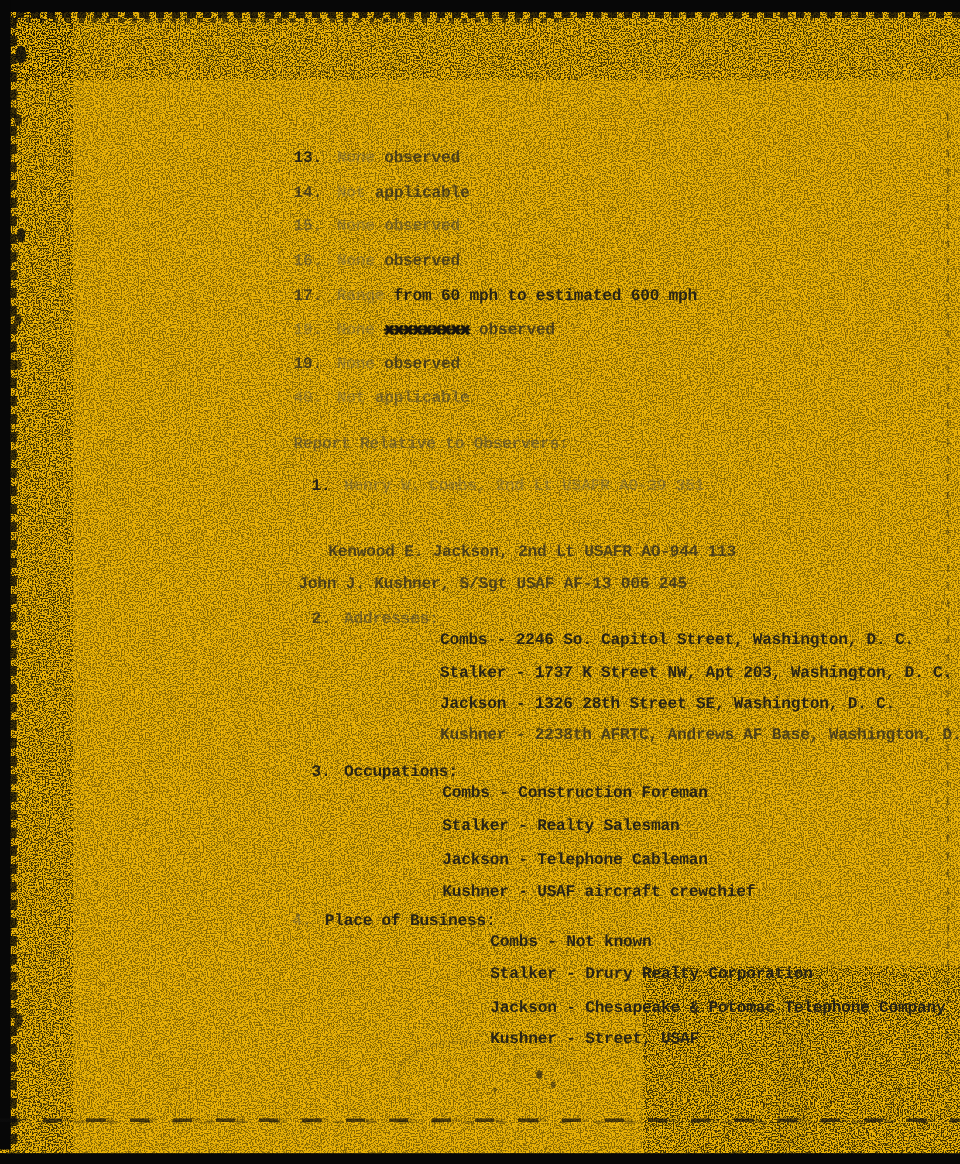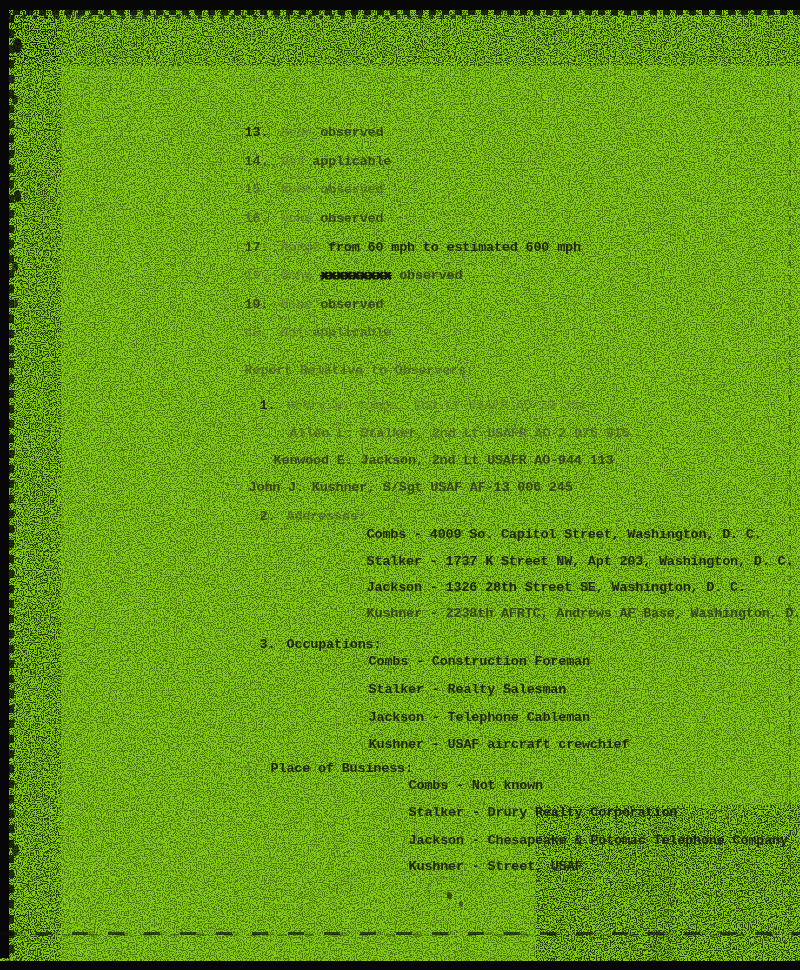--- a/index.html
+++ b/index.html
@@ -1,18 +1,18 @@
 <!DOCTYPE html>
 <html><head>
 <meta charset="utf-8">
 <style>
   html,body{margin:0;padding:0;background:#000;}
   .page{
     position:relative;width:800px;height:970px;margin:0 auto;
-    background:#84cc16;overflow:hidden;
+    background:#eab308;overflow:hidden;
     font-family:"Liberation Mono","DejaVu Sans Mono",monospace;
   }
   
   .bar-top{position:absolute;left:0;top:0;width:800px;height:10px;background:#070707;}
   .bar-top-ragged{position:absolute;left:0;top:10px;width:800px;height:5px;opacity:.8;
     background:repeating-linear-gradient(90deg,#070707 0 7px,transparent 7px 13px);}
   .bar-top-ragged2{position:absolute;left:0;top:15px;width:470px;height:4px;opacity:.55;
     background:repeating-linear-gradient(90deg,#070707 0 4px,transparent 4px 11px);}
   .bar-left{position:absolute;left:0;top:0;width:9px;height:958px;background:#070707;}
   .bar-left-ragged{position:absolute;left:9px;top:0;width:5px;height:958px;opacity:.75;
@@ -110,35 +110,32 @@
     <span class="num ink-d">40.</span><span class="ink-d">Not</span><span> </span><span class="ink-c">applicable</span>
   </div>
 
   <div class="line ink-c" style="left:213px;top:350px">
     <span>Report Relative to Observers:</span>
   </div>
 
   <div class="line" style="left:228px;top:385px">
     <span class="numsm ink-a">1.</span><span class="ink-d">Henry W. Combs, 2nd Lt USAFR AO-39 351</span>
   </div>
-  <div class="line ink-c" style="left:258px;top:413px">
-    <span>Allen L. Stalker, 2nd Lt USAFR AO-2 075 915</span>
-  </div>
   <div class="line ink-b" style="left:242px;top:440px">
     <span>Kenwood E. Jackson, 2nd Lt USAFR AO-944 113</span>
   </div>
   <div class="line ink-b" style="left:217px;top:467px">
     <span>John J. Kushner, S/Sgt USAF AF-13 006 245</span>
   </div>
 
   <div class="line" style="left:228px;top:496px">
     <span class="numsm ink-b">2.</span><span class="ink-c">Addresses:</span>
   </div>
   <div class="line ink-a" style="left:335px;top:514px">
-    <span>Combs - 4009 So. Capitol Street, Washington, D. C.</span>
+    <span>Combs - 2246 So. Capitol Street, Washington, D. C.</span>
   </div>
   <div class="line ink-a" style="left:335px;top:541px">
     <span>Stalker - 1737 K Street NW, Apt 203, Washington, D. C.</span>
   </div>
   <div class="line ink-a" style="left:335px;top:567px">
     <span>Jackson - 1326 28th Street SE, Washington, D. C.</span>
   </div>
   <div class="line ink-b" style="left:335px;top:593px">
     <span>Kushner - 2238th AFRTC, Andrews AF Base, Washington, D. C.</span>
   </div>

